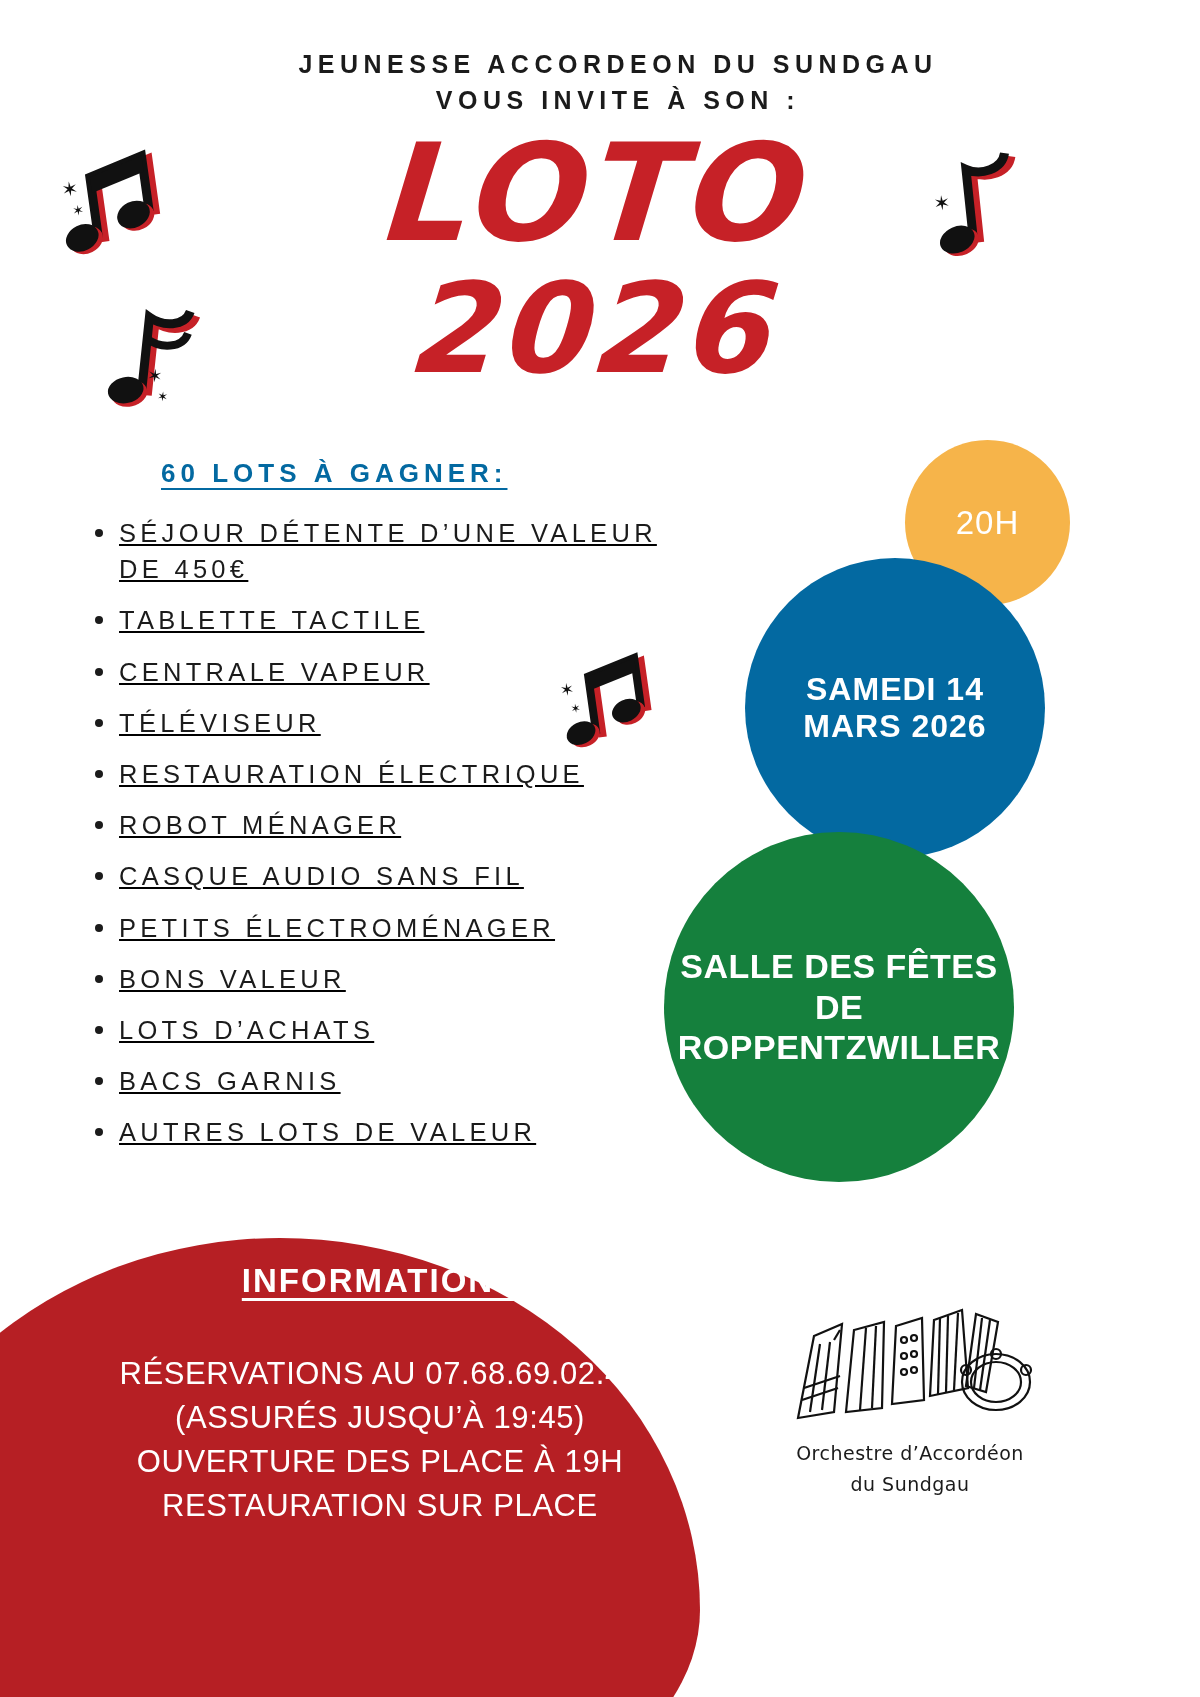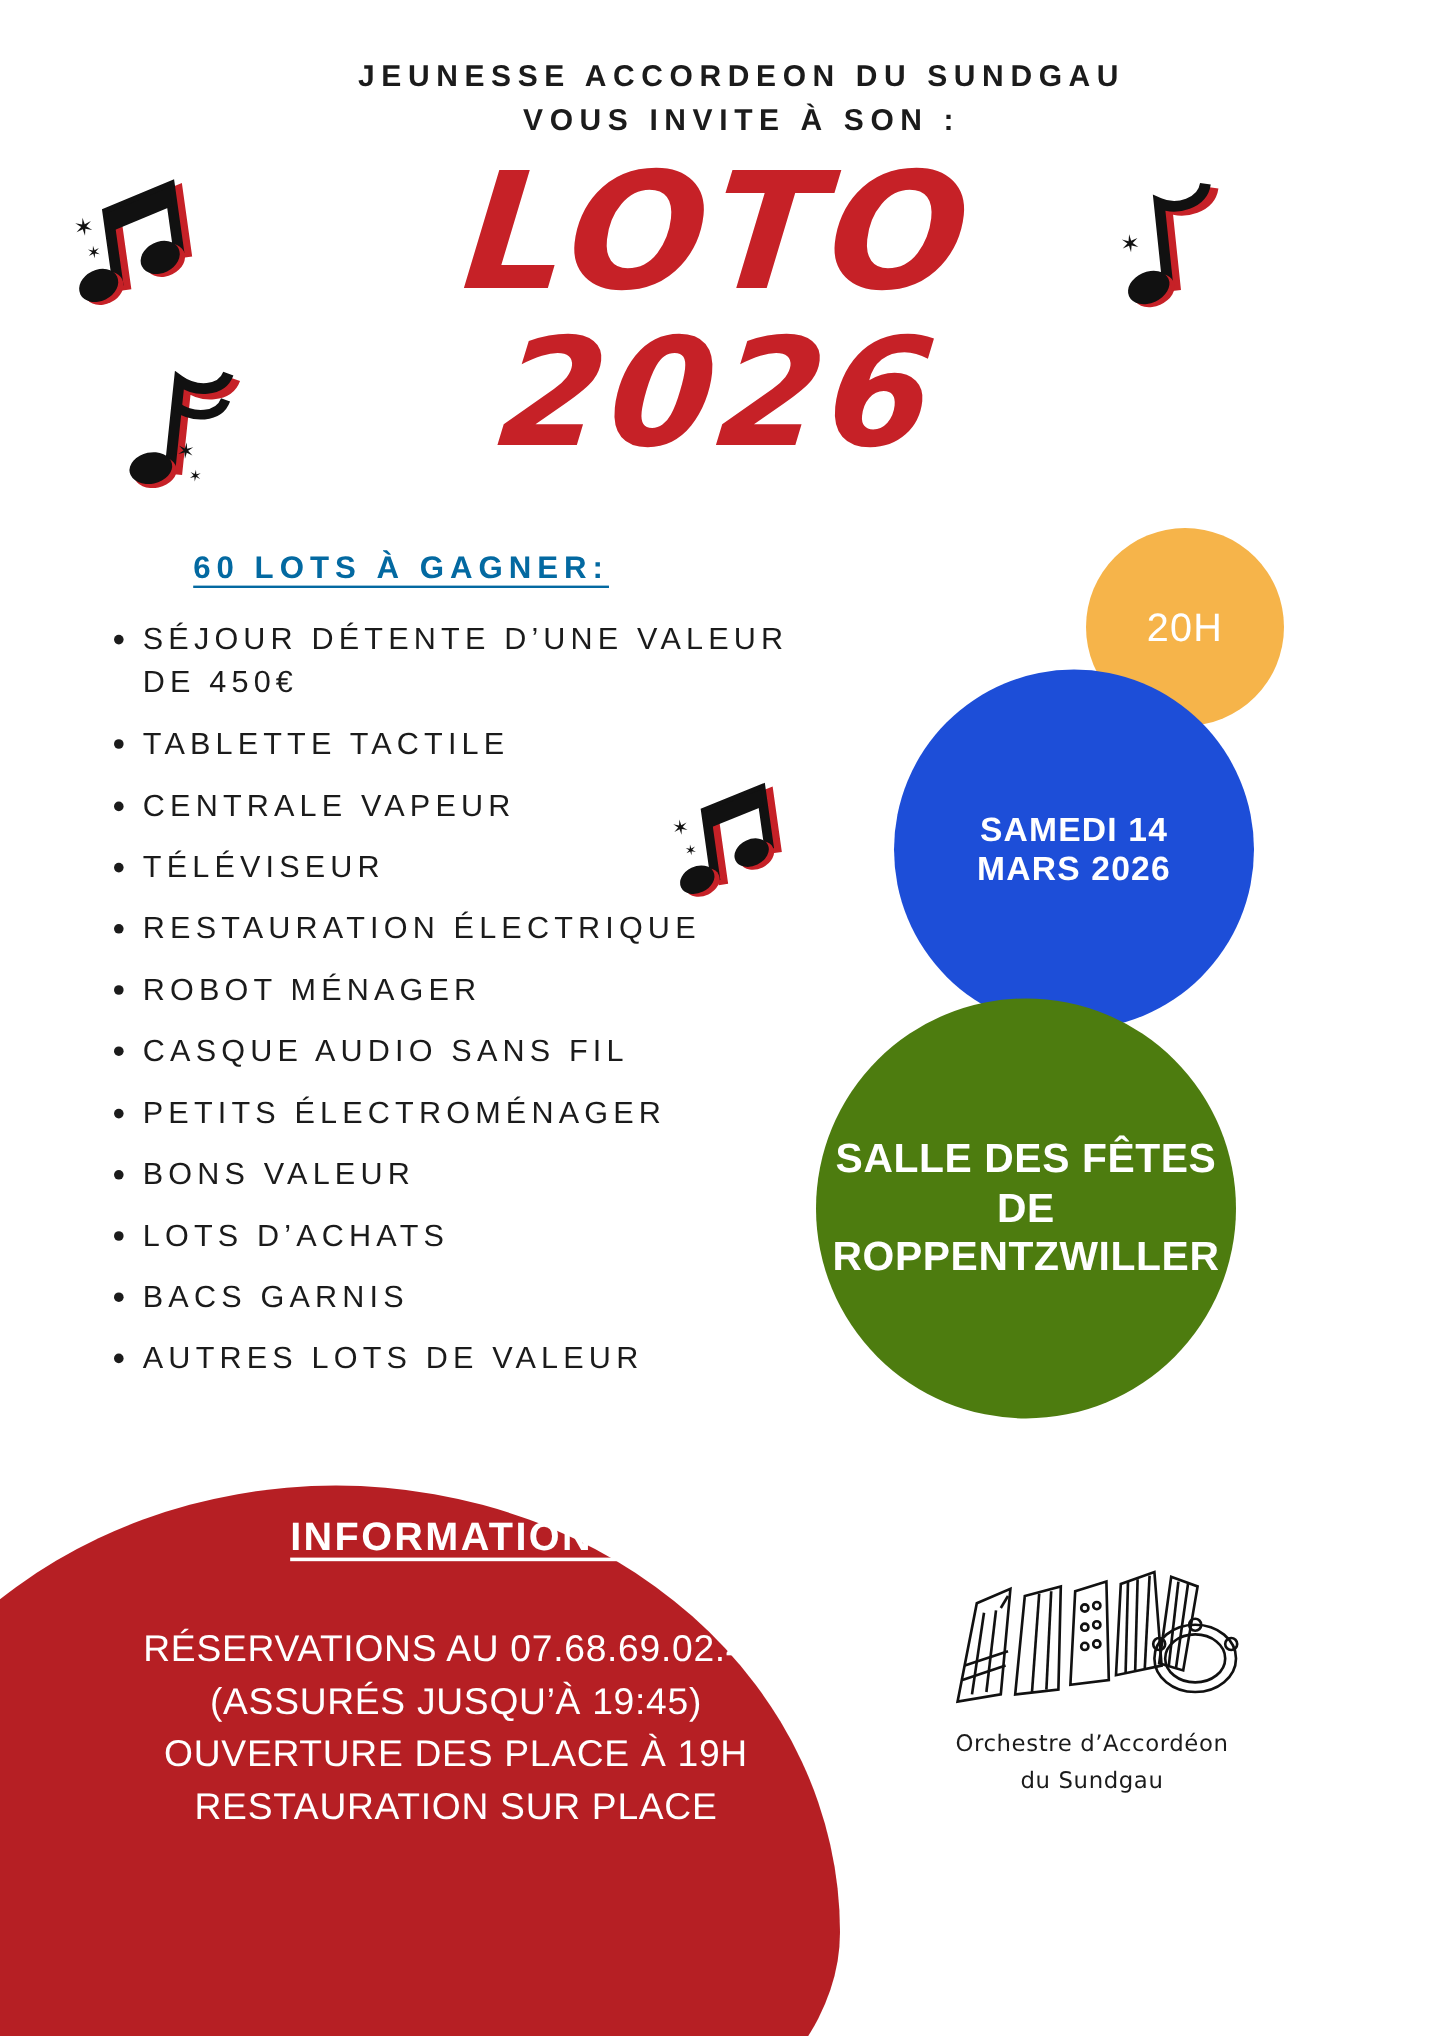--- a/index.html
+++ b/index.html
@@ -85,20 +85,21 @@
     color: #0369a1;
     text-decoration: underline;
     text-underline-offset: 6px;
     margin-left: 76px;
     margin-bottom: 26px;
   }
   .prize-list {
     list-style: none;
     margin: 0;
     padding: 0;
+    text-decoration: underline;
   }
   .prize-item {
     position: relative;
     padding-left: 34px;
     font-size: 25.5px;
     letter-spacing: 4.3px;
     color: #1b1b1b;
     line-height: 1.42;
     margin-bottom: 15px;
   }
@@ -131,32 +132,32 @@
     background: #f6b44a;
     font-size: 33px;
     font-weight: normal;
     letter-spacing: 1px;
   }
   .circle-date {
     top: 558px;
     left: 745px;
     width: 300px;
     height: 300px;
-    background: #1d4ed8;
-    font-size: 28px;
+    background: #0369a1;
+    font-size: 32px;
     font-weight: bold;
     line-height: 1.15;
     letter-spacing: 1px;
   }
   .circle-venue {
     top: 832px;
-    left: 680px;
+    left: 664px;
     width: 350px;
     height: 350px;
-    background: #4d7c0f;
+    background: #15803d;
     font-size: 34px;
     font-weight: bold;
     line-height: 1.2;
     letter-spacing: 0.5px;
   }
 
   
   .info-blob {
     position: absolute;
     left: -140px;

